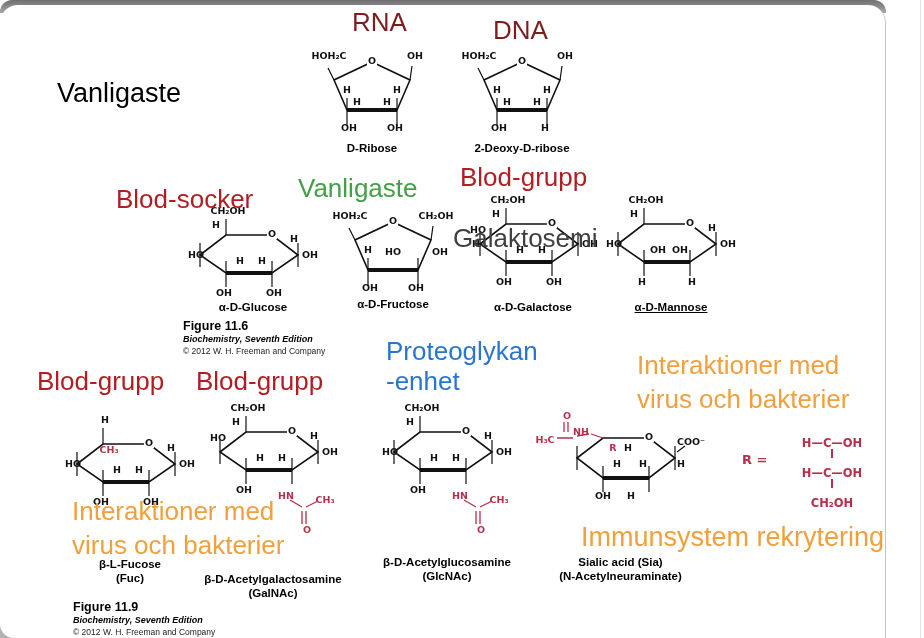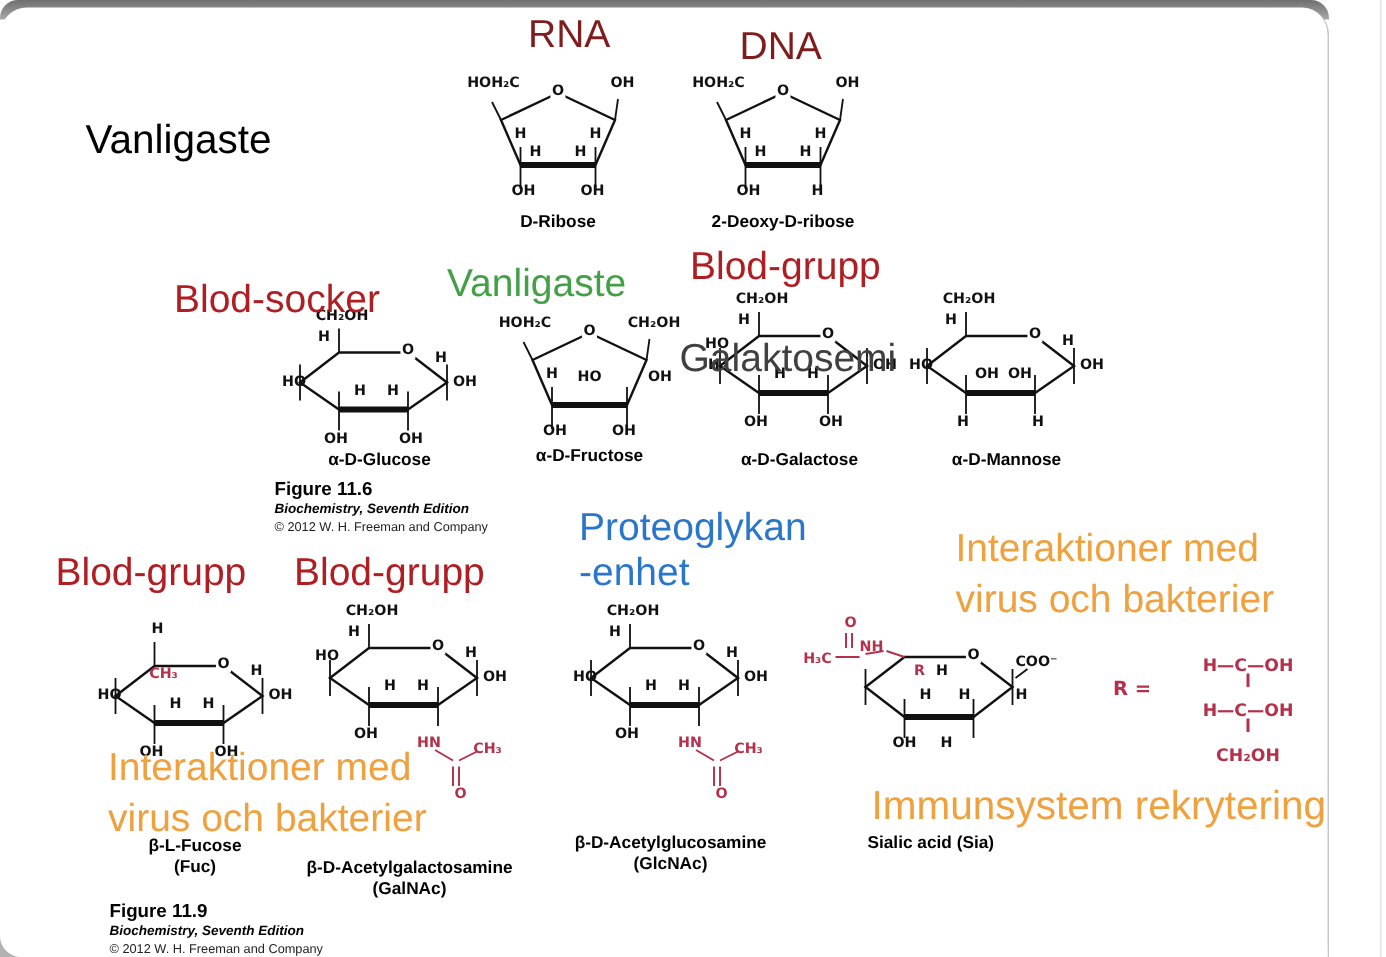--- a/index.html
+++ b/index.html
@@ -185,21 +185,21 @@
         <span class="ml p-o o-atom">O</span>
         <span class="ml p-ul">H</span>
         <span class="ml p-ur">H</span>
         <span class="ml p-l">HO</span>
         <span class="ml p-r">OH</span>
         <span class="ml p-ibl">OH</span>
         <span class="ml p-ibr">OH</span>
         <span class="ml p-bl">H</span>
         <span class="ml p-br">H</span>
       </div>
-      <div class="mol-name" style="margin-top:13px;">α-D-Mannose</div>
+      <div class="mol-name" style="margin-top:13px;text-decoration:underline;">α-D-Mannose</div>
     </div>
 
     <div class="figcap" style="left:183px;top:318px;">
       <div class="t">Figure 11.6</div>
       <div class="b">Biochemistry, Seventh Edition</div>
       <div class="c">© 2012 W. H. Freeman and Company</div>
     </div>
 
     <div class="mol" style="left:60px;top:412px;width:140px;">
       <div class="mcanvas">
@@ -288,20 +288,21 @@
         <span class="ml sc-h1">H</span>
         <span class="ml sc-o o-atom">O</span>
         <span class="ml sc-coo">COO⁻</span>
         <span class="ml sc-h2">H</span>
         <span class="ml sc-il">H</span>
         <span class="ml sc-ir">H</span>
         <span class="ml sc-bl">OH</span>
         <span class="ml sc-bc">H</span>
       </div>
       <div class="mol-name" style="margin-top:54px;">Sialic acid (Sia)</div>
+      <div class="mol-name">(N-Acetylneuraminate)</div>
     </div>
 
     <div class="rlegend">
       <span class="req">R  =</span>
       <div class="chain">
         <div class="crow">H—C—OH</div>
         <div class="crow">H—C—OH</div>
         <div class="crow">CH₂OH</div>
         <div class="vl vl1"></div>
         <div class="vl vl2"></div>

